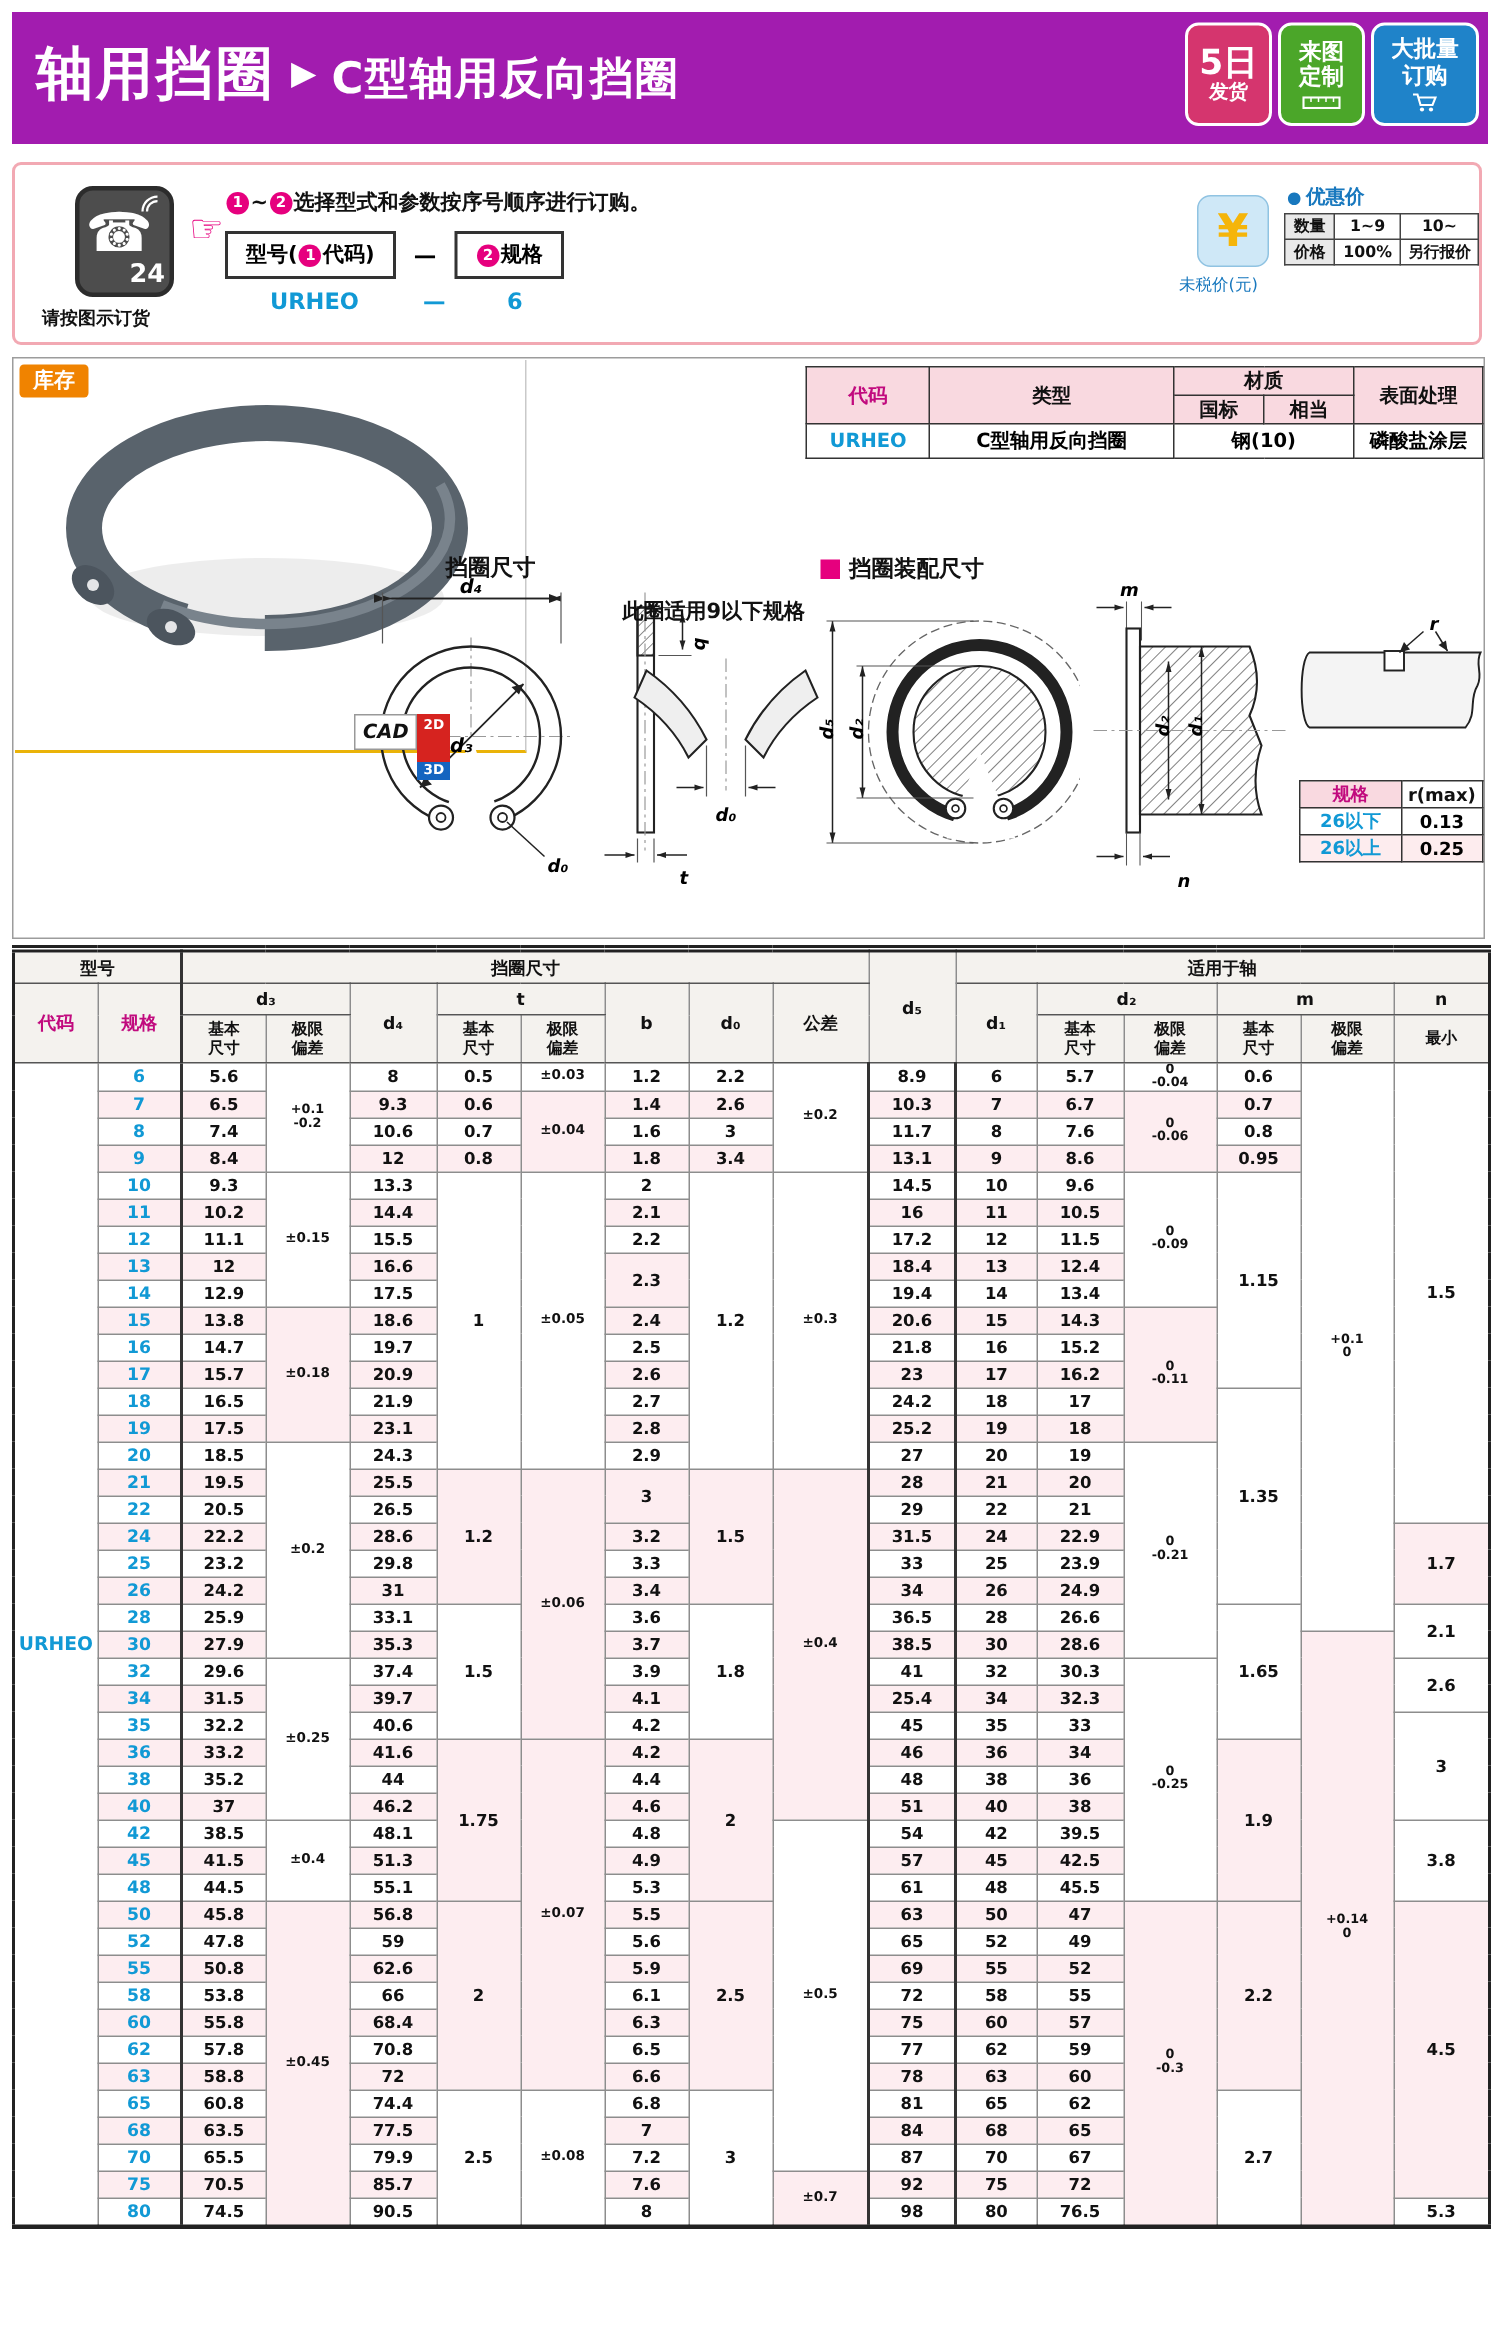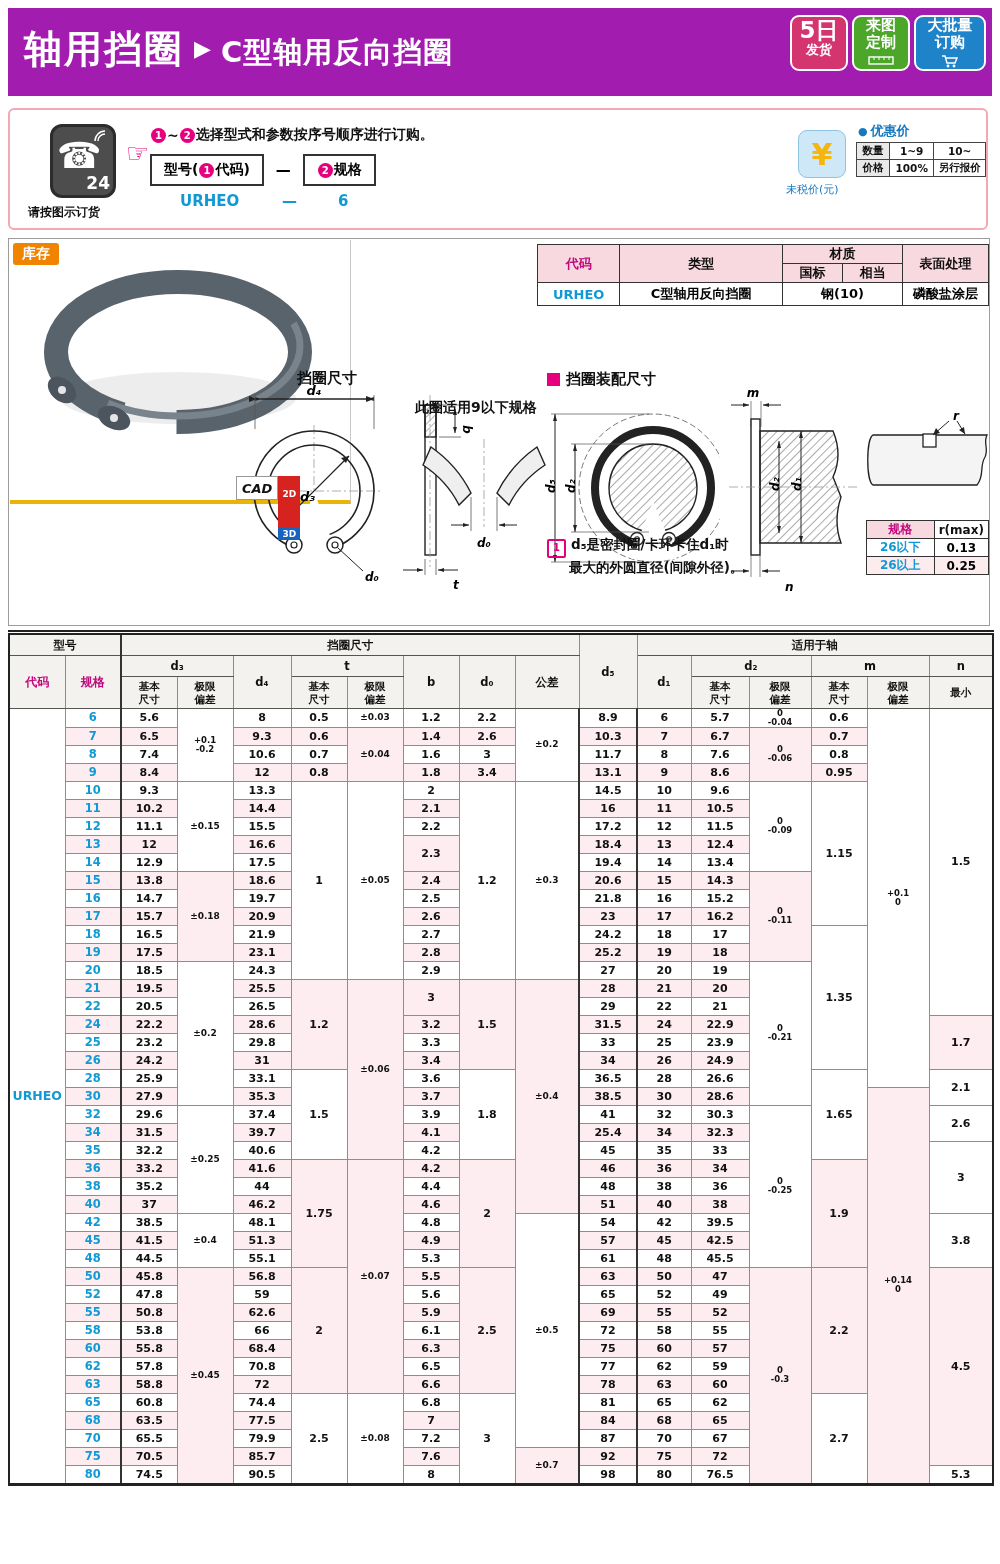--- a/index.html
+++ b/index.html
@@ -5,22 +5,22 @@
   html,body{margin:0;padding:0;background:#fff;}
   .page{position:relative;width:1000px;height:1564px;background:#fff;overflow:hidden;
         font-family:"DejaVu Sans","Liberation Sans",sans-serif;}
   
   .banner{position:absolute;left:8px;top:8px;width:984px;height:88px;background:#a21caf;}
   .banner-title{position:absolute;left:16px;top:16px;color:#fff;white-space:nowrap;}
   .banner-title .t1{font-size:38px;font-weight:900;letter-spacing:2px;}
   .banner-title .arrow{font-size:22px;margin:0 10px;vertical-align:6px;}
   .banner-title .t2{font-size:29px;font-weight:900;letter-spacing:1px;}
   .badges{position:absolute;right:6px;top:7px;display:flex;gap:4px;}
-  .badge{width:58px;height:56px;border:2px solid #fff;border-radius:9px;color:#fff;
-         display:flex;flex-direction:column;align-items:center;
+  .badge{width:58px;height:69px;border:2px solid #fff;border-radius:9px;color:#fff;
+         display:flex;flex-direction:column;align-items:center;justify-content:center;
          font-weight:800;line-height:1.15;box-sizing:border-box;}
   .badge.b1{background:#d5356e;}
   .badge.b1 .top{font-size:23px;}
   .badge.b1 .bottom{font-size:13px;}
   .badge.b2{background:#4ba629;}
   .badge.b2 .top,.badge.b2 .bottom{font-size:15px;}
   .badge.b3{background:#1f83c9;width:72px;}
   .badge.b3 .top{font-size:15px;}
   .badge.b3 .bottom{font-size:15px;}
   .badge svg{margin-top:3px;}
@@ -50,27 +50,27 @@
   .tax-label{position:absolute;left:776px;top:72px;font-size:11px;font-weight:400;color:#1878be;}
   .price-head{position:absolute;left:848px;top:12px;font-size:13px;font-weight:800;color:#1878be;}
   .price-head .dot{font-size:11px;margin-right:3px;}
   .price-table{position:absolute;left:846px;top:32px;border-collapse:collapse;}
   .price-table td{border:1px solid #444;font-size:10.5px;font-weight:700;text-align:center;height:16px;padding:0 3px;color:#111;margin-top:22px;}
   .price-table td.k{background:#e9e9e9;width:36px;}
   .price-table td.a{width:40px;}
   .price-table td.b{width:58px;}
   
   .product-box{position:absolute;left:8px;top:238px;width:982px;height:388px;border:1px solid #9c9c9c;box-sizing:border-box;background:#fff;}
-  .photo-box{position:absolute;left:1px;top:1px;width:340px;height:260px;border-right:1px solid #c9c9c9;border-bottom:4px solid #eab308;background:#fff;}
+  .photo-box{position:absolute;left:1px;top:1px;width:340px;height:260px;border-right:1px solid #c9c9c9;border-bottom:2px solid #eab308;background:#fff;}
   .stock{position:absolute;left:3px;top:3px;background:#f08300;color:#fff;font-size:14px;font-weight:800;padding:2px 9px;border-radius:3px;z-index:3;}
   .cadtag{position:absolute;left:226px;top:236px;display:flex;align-items:flex-start;z-index:3;border-radius:10px;}
   .cadtag .cadtxt{border:1px solid #999;background:#fff;color:#111;font-size:13px;font-weight:800;font-style:italic;
                   display:flex;align-items:center;padding:0 5px;height:24px;box-sizing:border-box;}
   .cadtag .dd{display:flex;flex-direction:column;}
-  .cadtag .d2{background:#d6231f;color:#fff;font-size:9px;font-weight:800;padding:12px 4px;height:28px;line-height:12px;}
+  .cadtag .d2{background:#d6231f;color:#fff;font-size:9px;font-weight:800;padding:2px 4px;height:28px;line-height:12px;}
   .cadtag .d3{background:#1565c0;color:#fff;font-size:9px;font-weight:800;padding:0 4px;height:12px;line-height:12px;}
   
   .mat-table{position:absolute;left:528px;top:5px;border-collapse:collapse;}
   .mat-table th,.mat-table td{border:1px solid #333;text-align:center;font-size:13px;padding:0;}
   .mat-table th{background:#f9d9e0;font-weight:800;color:#111;height:18px;}
   .mat-table th.code{color:#c10a7e;}
   .mat-table td{height:22px;font-weight:800;background:#fff;}
   .mat-table td.code{color:#1199d5;}
   .w-code{width:82px;} .w-type{width:164px;} .w-gb{width:60px;} .w-eq{width:60px;} .w-sf{width:86px;}
   
@@ -393,24 +393,20 @@
         <td class="spec">26以下</td>
         <td>0.13</td>
       </tr>
       <tr class="alt">
         <td class="spec">26以上</td>
         <td>0.25</td>
       </tr>
     </tbody>
       </table>
 
-    <div class="note">
-      <span class="nbox">1</span><span>d₅是密封圈/卡环卡住d₁时</span>
-      <div class="l2">最大的外圆直径(间隙外径)。</div>
-    </div>
   </div>
 
   <div class="dtab">
     <table class="main" id="dtable">
       <colgroup>
         <col class="c56">
           <col class="c56">
           <col class="c56">
           <col class="c56">
           <col class="c58">

